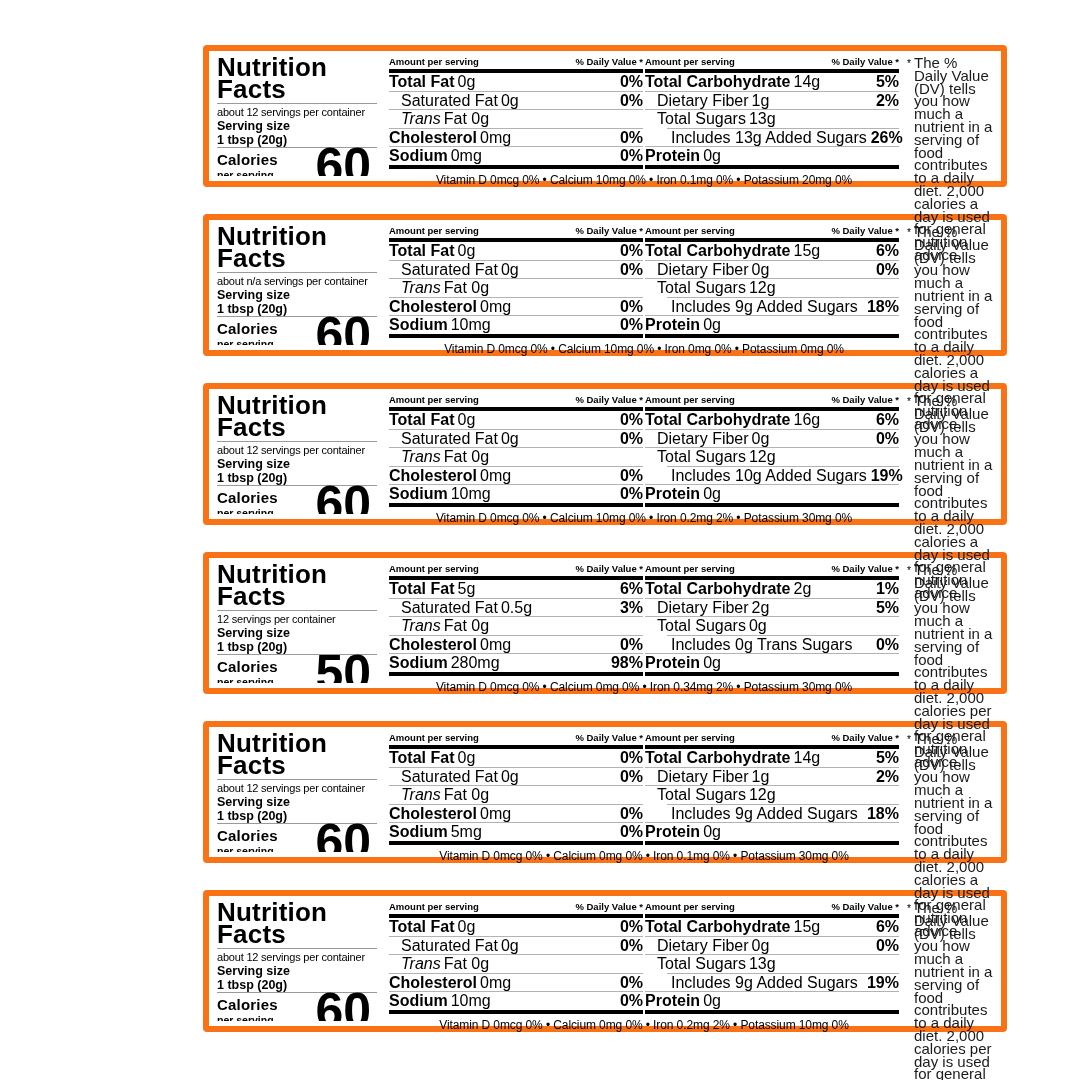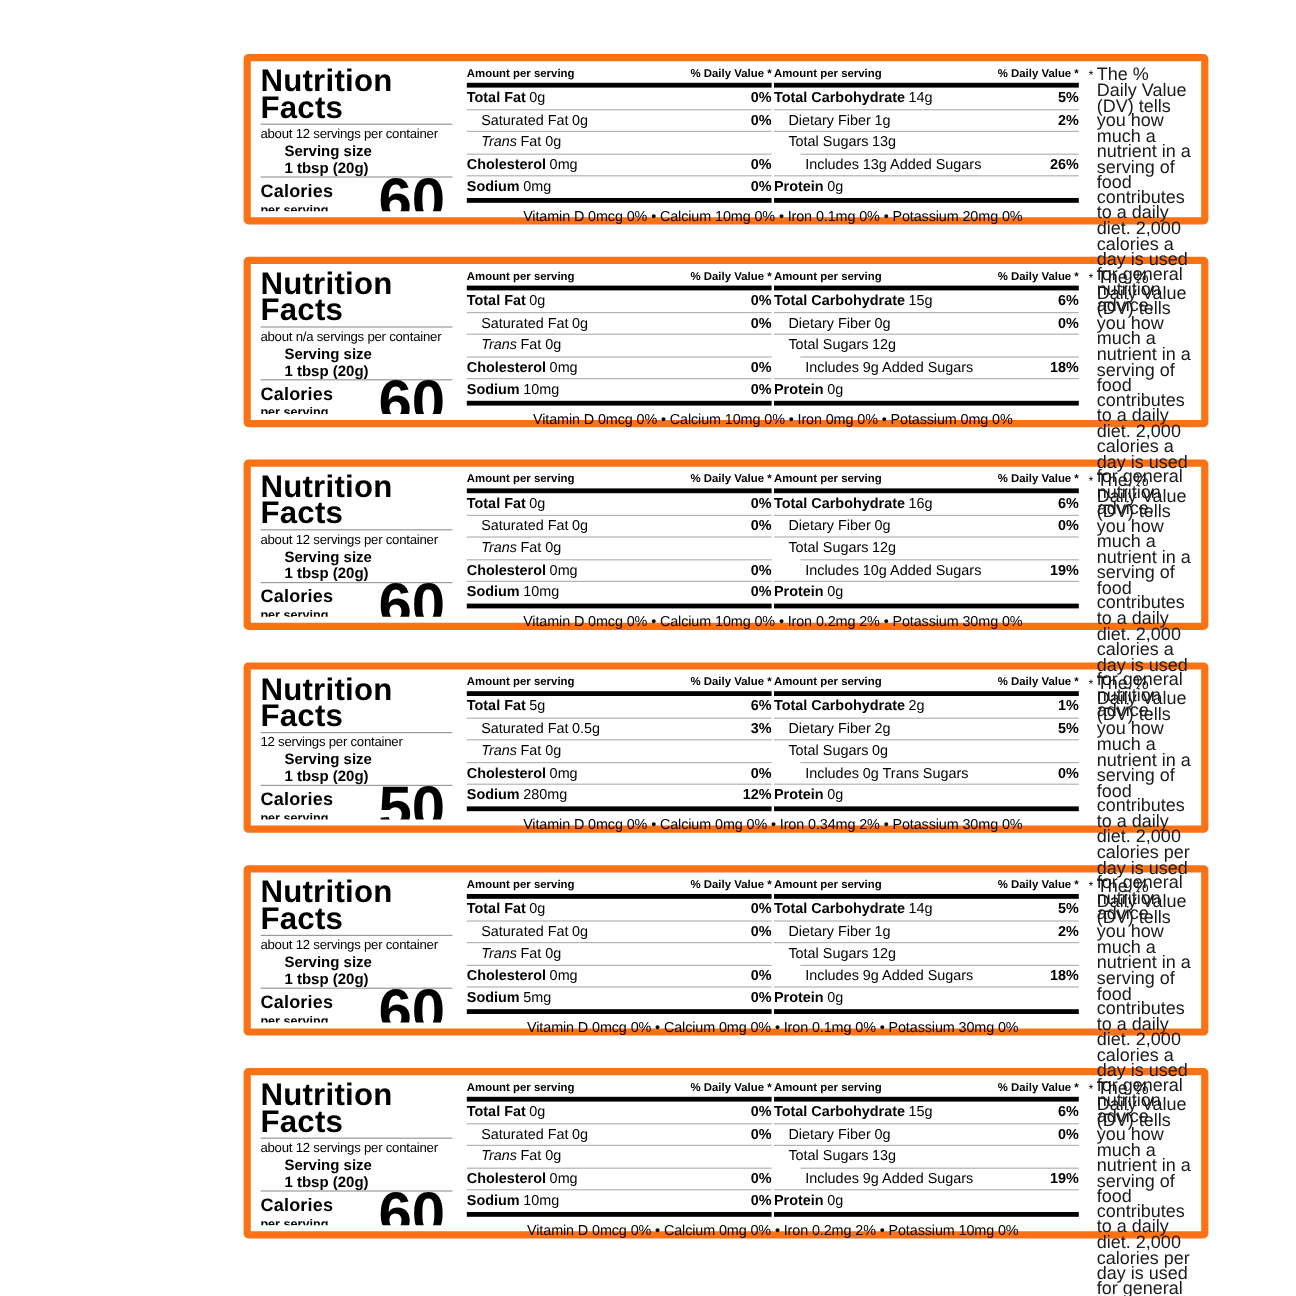--- a/index.html
+++ b/index.html
@@ -8,33 +8,33 @@
   .label{
     display:flex;width:804px;height:142px;box-sizing:border-box;
     border:6px solid #f97316;border-radius:4px;background:#fff;
     margin-bottom:27px;padding:5px 8px 5px 8px;
   }
   
   .identity{flex:0 0 160px;display:flex;flex-direction:column;padding-right:4px;overflow:hidden;}
   .nf-title{font-weight:bold;font-size:26px;line-height:22px;letter-spacing:0.2px;}
   .id-sep{border-top:1px solid #9a9a9a;margin:3px 0 2px 0;}
   .servings{font-size:11px;line-height:13px;white-space:nowrap;letter-spacing:-0.2px;}
-  .ss{font-size:12.5px;font-weight:bold;line-height:14px;margin-left:20px;}
+  .ss{font-size:12.5px;font-weight:bold;line-height:14px;}
   .cal-row{display:flex;justify-content:space-between;align-items:flex-end;margin-top:auto;}
   .cal-word{font-size:15px;font-weight:bold;line-height:19px;letter-spacing:0.2px;}
   .cal-sub{font-size:10.5px;font-weight:bold;line-height:12px;}
   .cal-num{font-size:50px;font-weight:bold;line-height:30px;padding-right:6px;}
   
   .nutrition-area{flex:1 1 auto;display:flex;flex-direction:column;padding:0 4px 0 8px;min-width:0;}
   .cols{display:flex;gap:2px;}
   .ncol{flex:1 1 0;display:flex;flex-direction:column;min-width:0;}
   .ncol-header{display:flex;justify-content:space-between;font-size:9.5px;font-weight:bold;line-height:11px;padding-bottom:2px;white-space:nowrap;}
   .bar{height:4px;background:#000;}
   .rows{display:flex;flex-direction:column;}
-  .nrow{display:flex;justify-content:space-between;font-size:12px;line-height:15.5px;padding:1px 0;white-space:nowrap;}
+  .nrow{display:flex;justify-content:space-between;font-size:16px;line-height:15.5px;padding:1px 0;white-space:nowrap;}
   .nrow.ind1{padding-left:12px;}
   .nrow.ind2{padding-left:26px;}
   .nm.bold{font-weight:bold;}
   .nm.italic{font-style:italic;}
   .amt:not(:empty){margin-left:3px;}
   .dv{font-weight:bold;padding-left:4px;}
   .sep{border-top:1px solid #b3b3b3;}
   .sep.sep-ind{margin-left:22px;}
   .micros{text-align:center;font-size:12px;line-height:13px;padding-top:5px;white-space:nowrap;letter-spacing:-0.1px;}
   
@@ -371,21 +371,21 @@
     <span class="dv"></span>
   </div>
 <div class="sep"></div>
   <div class="nrow ind0">
     <span class="ln"><span class="nm bold">Cholesterol</span><span class="amt">0mg</span></span>
     <span class="dv">0%</span>
   </div>
 <div class="sep"></div>
   <div class="nrow ind0">
     <span class="ln"><span class="nm bold">Sodium</span><span class="amt">280mg</span></span>
-    <span class="dv">12%</span>
+    <span class="dv">98%</span>
   </div>
 </div>
           <div class="bar"></div>
         </div>
         <div class="ncol">
           <div class="ncol-header">
             <span>Amount per serving</span>
             <span>% Daily Value *</span>
           </div>
           <div class="bar"></div>

